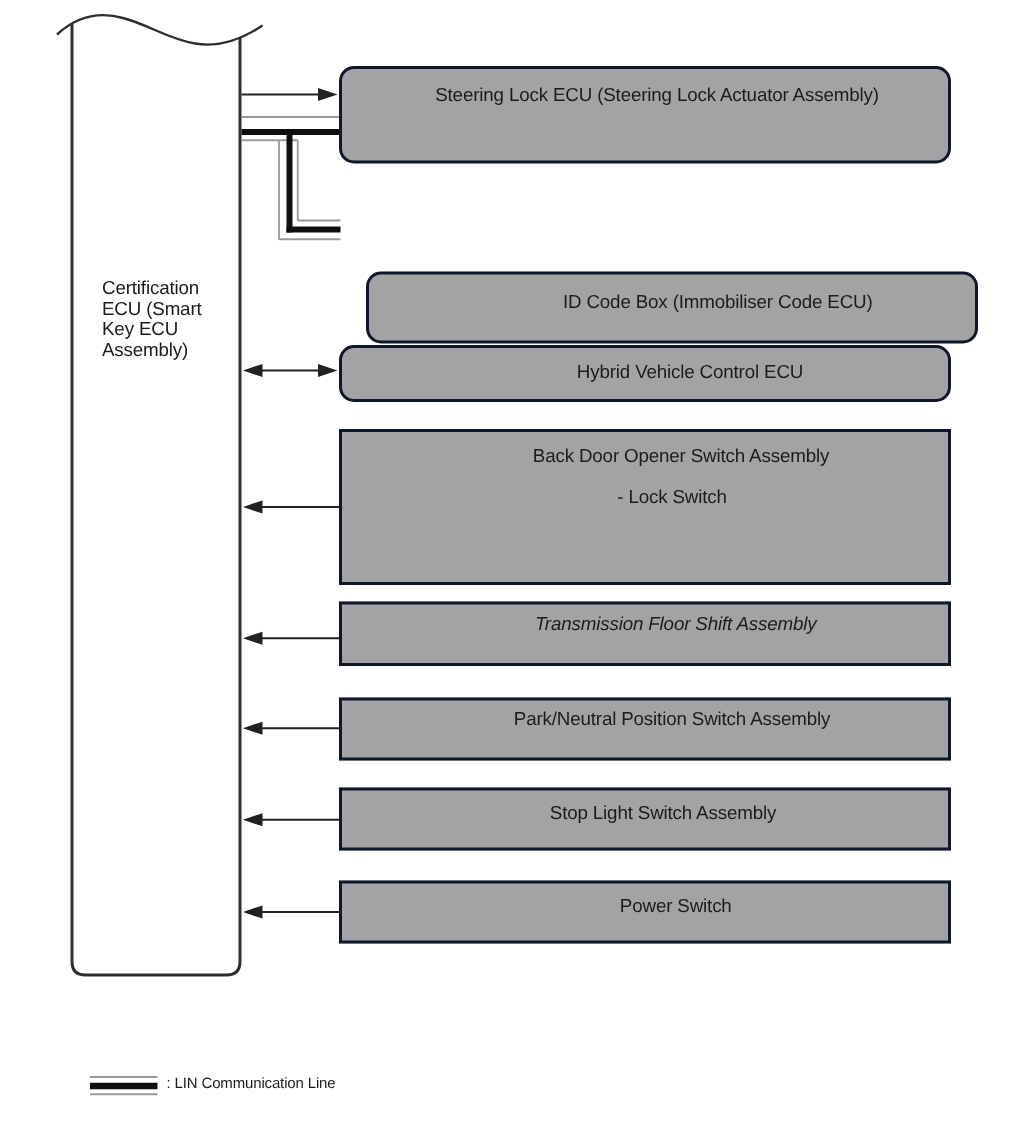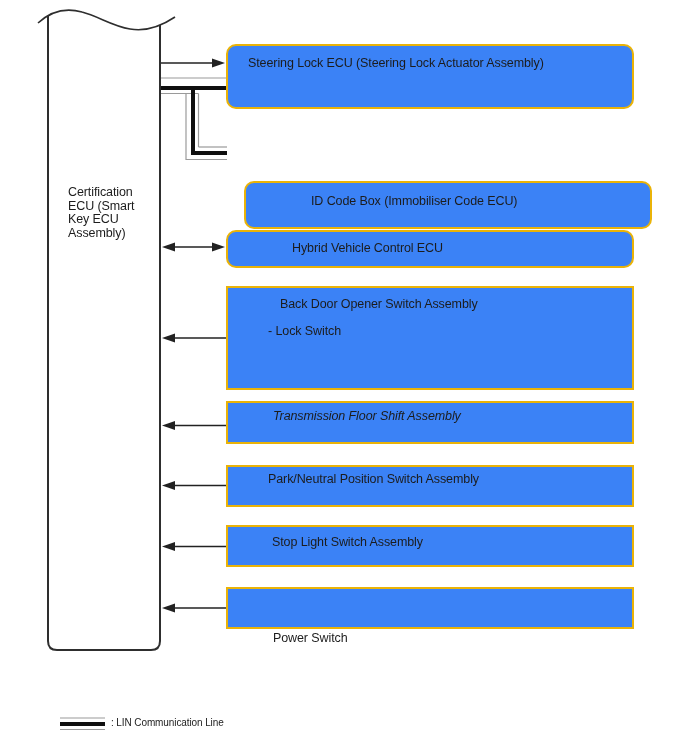--- a/index.html
+++ b/index.html
@@ -8,25 +8,26 @@
     width:688px;height:755px;
     background:#ffffff;
     font-family:"Liberation Sans","DejaVu Sans",sans-serif;
     color:#1c1c1c;
     overflow:hidden;
   }
   .lines-layer{position:absolute;left:0;top:0;}
   .node{
     position:absolute;
     box-sizing:border-box;
-    border:2px solid #eab308;
-    background:#3b82f6;
+    border:2px solid #0f172a;
+    background:#a3a3a3;
     font-size:12.5px;
     line-height:14px;
     letter-spacing:-0.1px;
+    text-align:center;
   }
   .node.rounded{border-radius:10px;}
   .node-label{white-space:nowrap;}
   .cert-label{
     position:absolute;
     left:68px;top:186px;
     width:94px;
     font-size:12.5px;
     line-height:13.5px;
     letter-spacing:-0.1px;
@@ -143,18 +144,18 @@
 
   <div class="node" style="left:226px;top:465px;width:408px;height:42px;">
     <div class="node-label" style="padding:5px 4px 0 40px;">Park/Neutral Position Switch Assembly</div>
   </div>
 
   <div class="node" style="left:226px;top:525px;width:408px;height:42px;">
     <div class="node-label" style="padding:8px 20px 0 44px;">Stop Light Switch Assembly</div>
   </div>
 
   <div class="node" style="left:226px;top:587px;width:408px;height:42px;">
-    <div class="node-label" style="padding:8px 4px 0 45px;margin-top:34px;">Power Switch</div>
+    <div class="node-label" style="padding:8px 4px 0 45px;">Power Switch</div>
   </div>
 
   <div class="legend-label">: LIN Communication Line</div>
 
 </div>
 
 </body></html>

